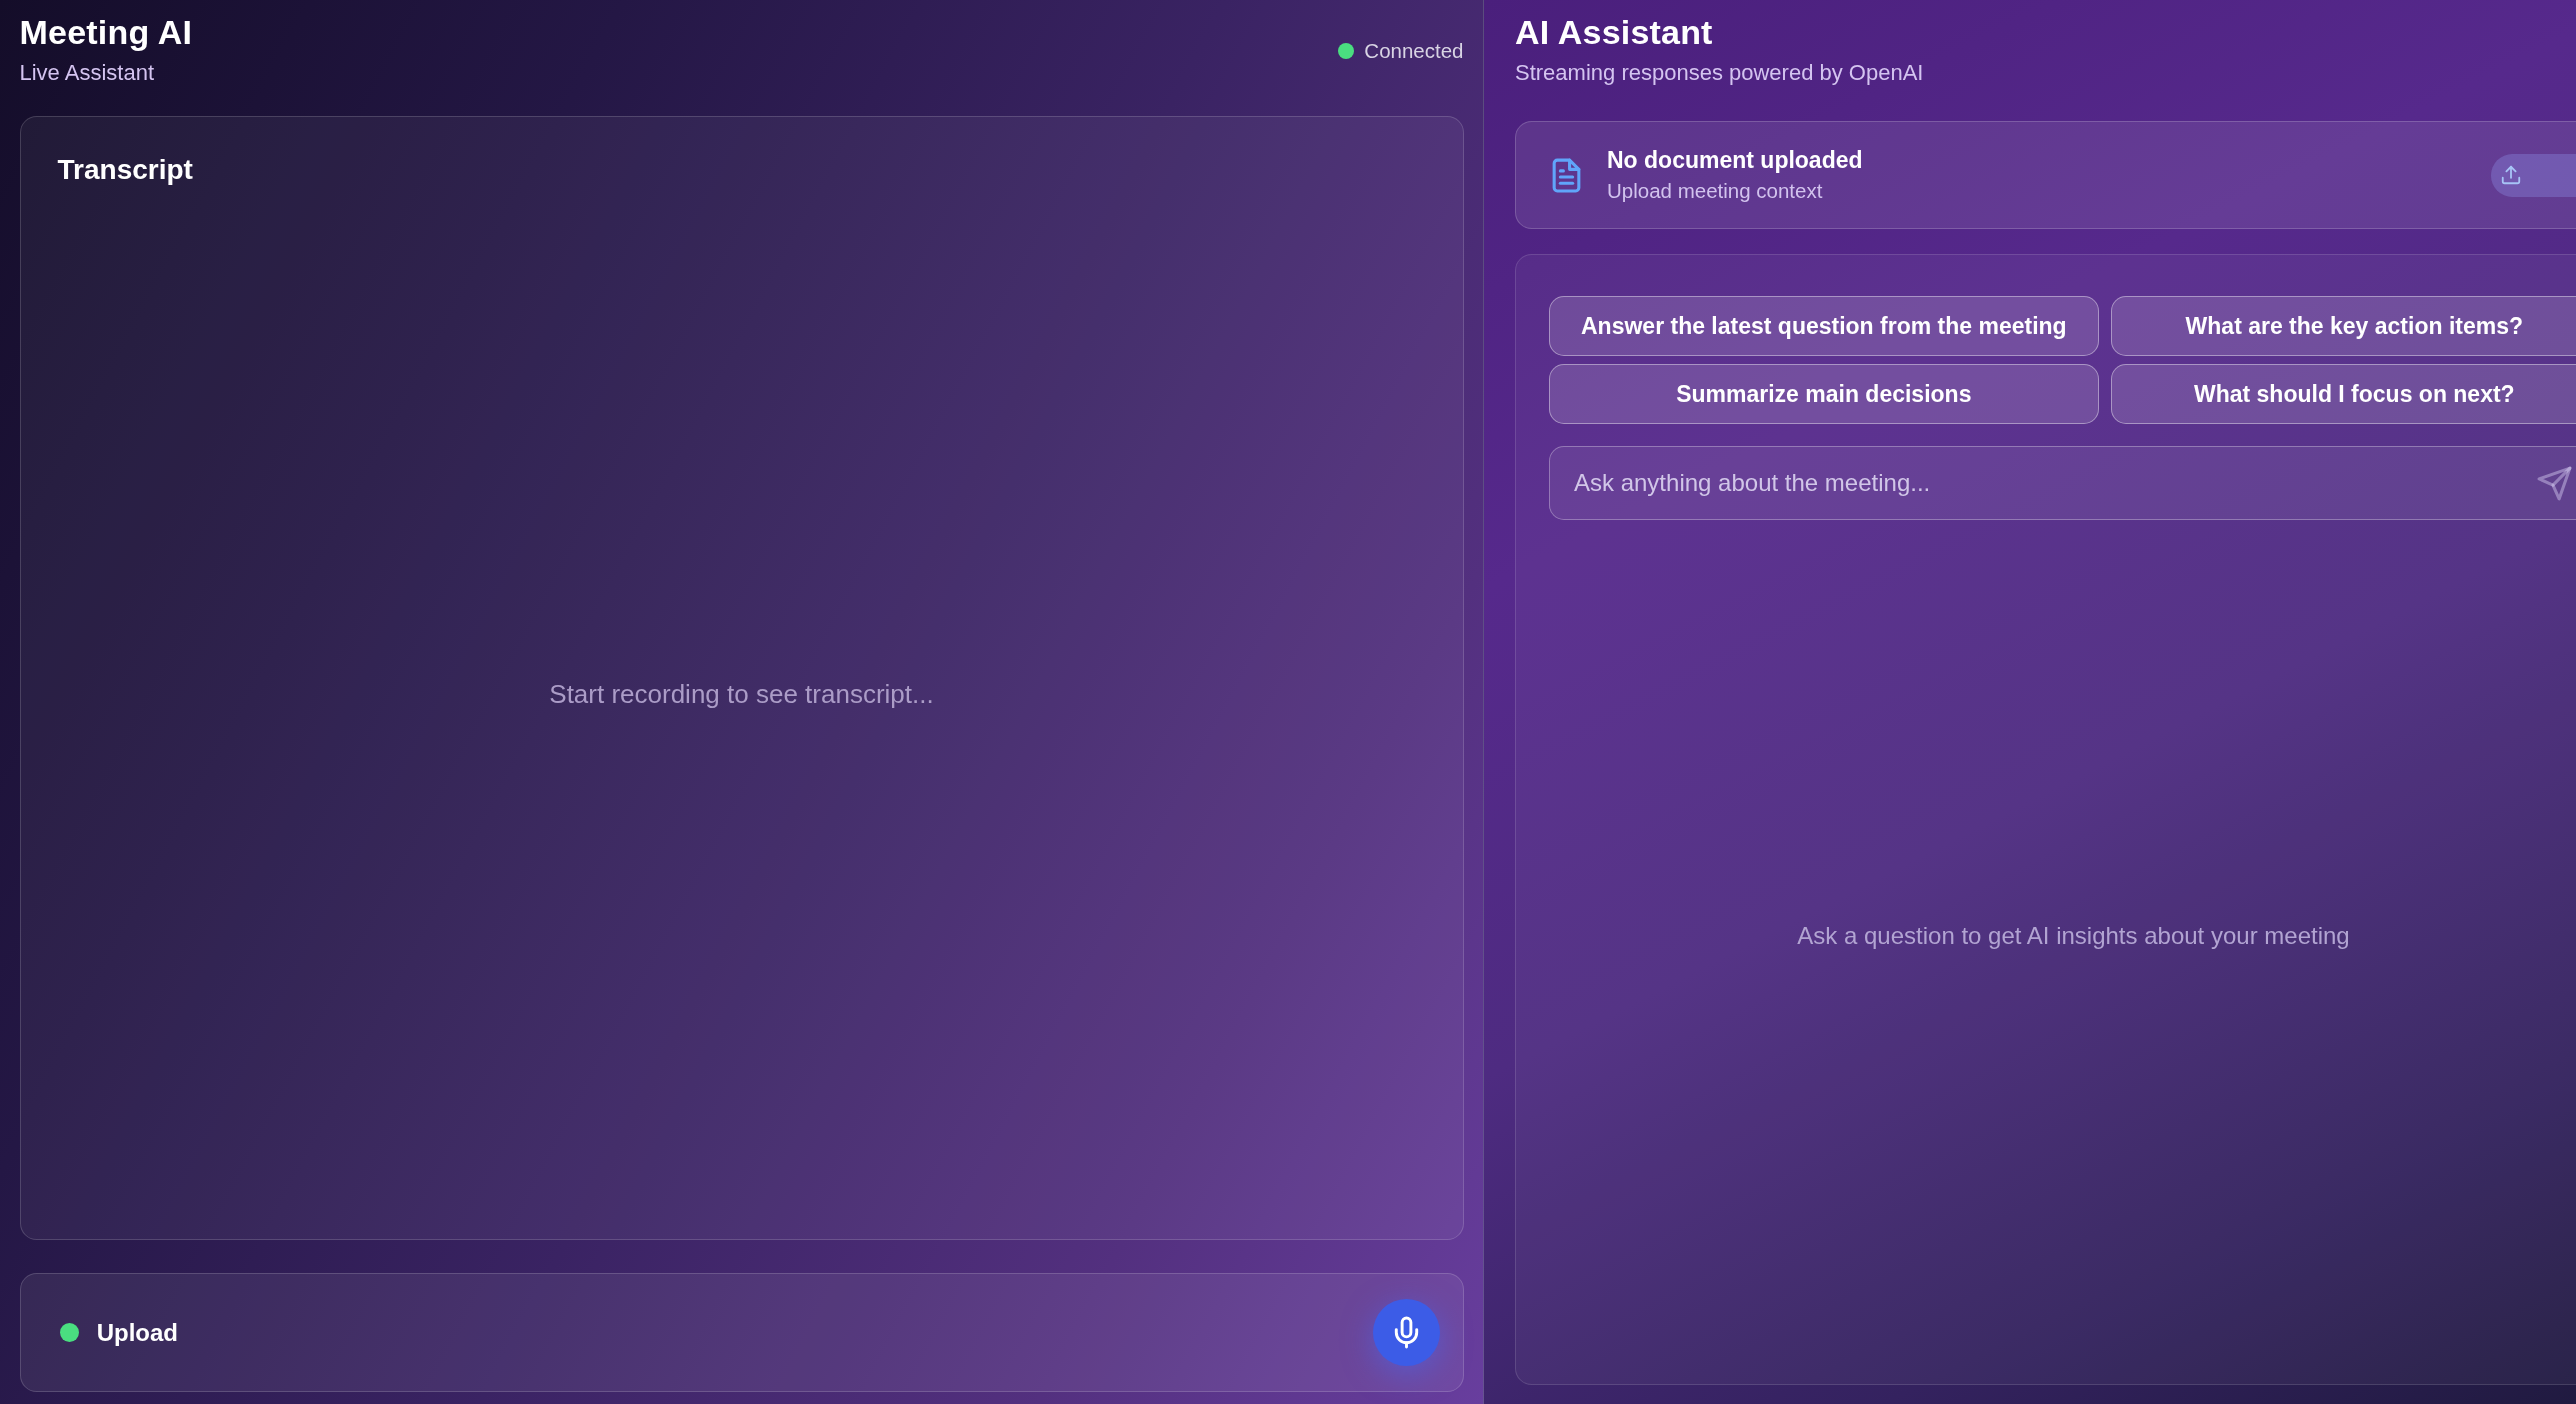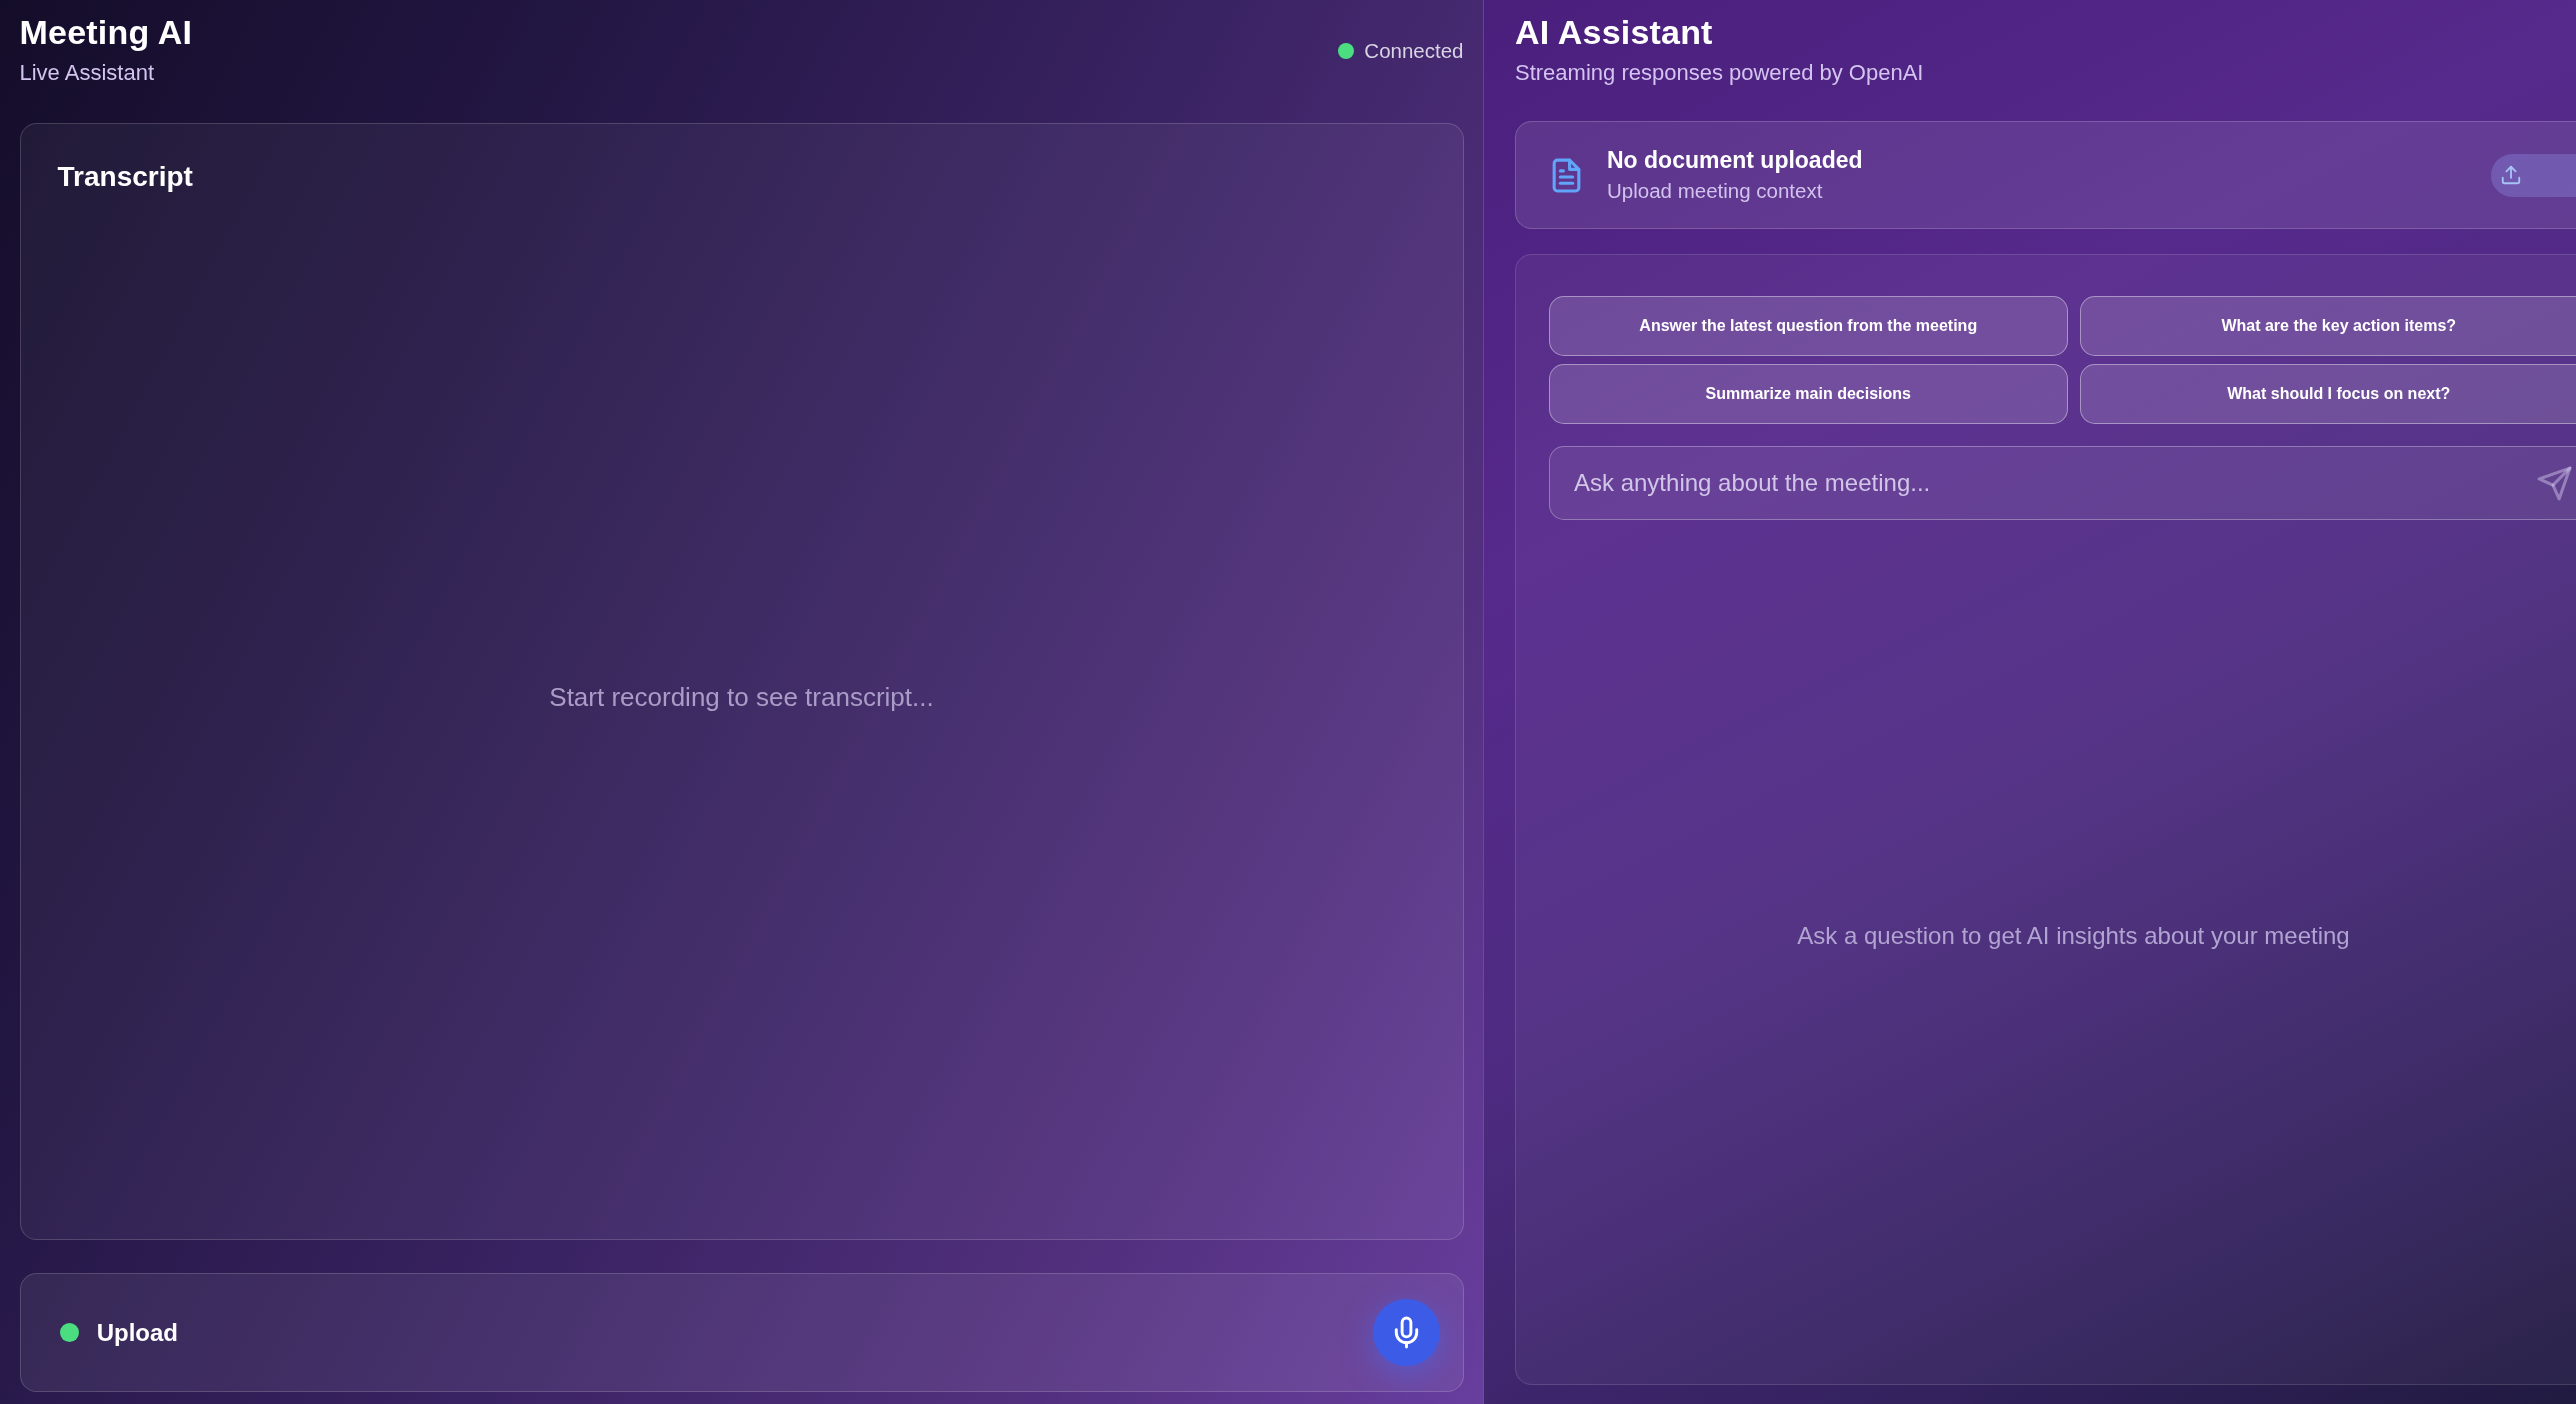--- a/index.html
+++ b/index.html
@@ -27,21 +27,21 @@
   .dot-sm { width: 16px; height: 16px; }
   .dot-md { width: 19.5px; height: 19.5px; }
   .conn-label { font-size: 20.5px; color: #d8d4e4; }
 
   .card {
     border: 1.9px solid rgba(255,255,255,0.16);
     border-radius: 16.7px;
     background: rgba(255,255,255,0.05);
   }
   .transcript-card {
-    flex: 1; margin-top: 13px;
+    flex: 1; margin-top: 6px;
     display: flex; flex-direction: column;
     padding: 37px;
   }
   .transcript-heading { font-size: 28px; font-weight: 700; flex: none; }
   .transcript-empty {
     flex: 1; display: flex; align-items: center; justify-content: center;
     font-size: 26px; color: #ab9cc7;
   }
   .recorder-bar {
     flex: none; height: 119px; margin-top: 33px;
@@ -97,21 +97,21 @@
   }
   .suggestions {
     display: grid; grid-template-columns: 1fr 1fr;
     column-gap: 12px; row-gap: 8.4px; flex: none;
   }
   .chip {
     height: 60px; border-radius: 15px; cursor: pointer;
     border: 1.9px solid rgba(255,255,255,0.40);
     background: rgba(255,255,255,0.14);
     color: #ffffff; font-family: inherit;
-    font-size: 16px; font-weight: 700;
+    font-size: 23px; font-weight: 700;
     display: flex; align-items: center; justify-content: center;
     text-align: center; padding: 0 31px; white-space: nowrap;
   }
   .ask-row {
     flex: none; height: 74px; margin-top: 22px;
     display: flex; align-items: center;
     border: 1.9px solid rgba(255,255,255,0.30);
     border-radius: 15px;
     background: rgba(255,255,255,0.07);
     padding: 0 24px;

